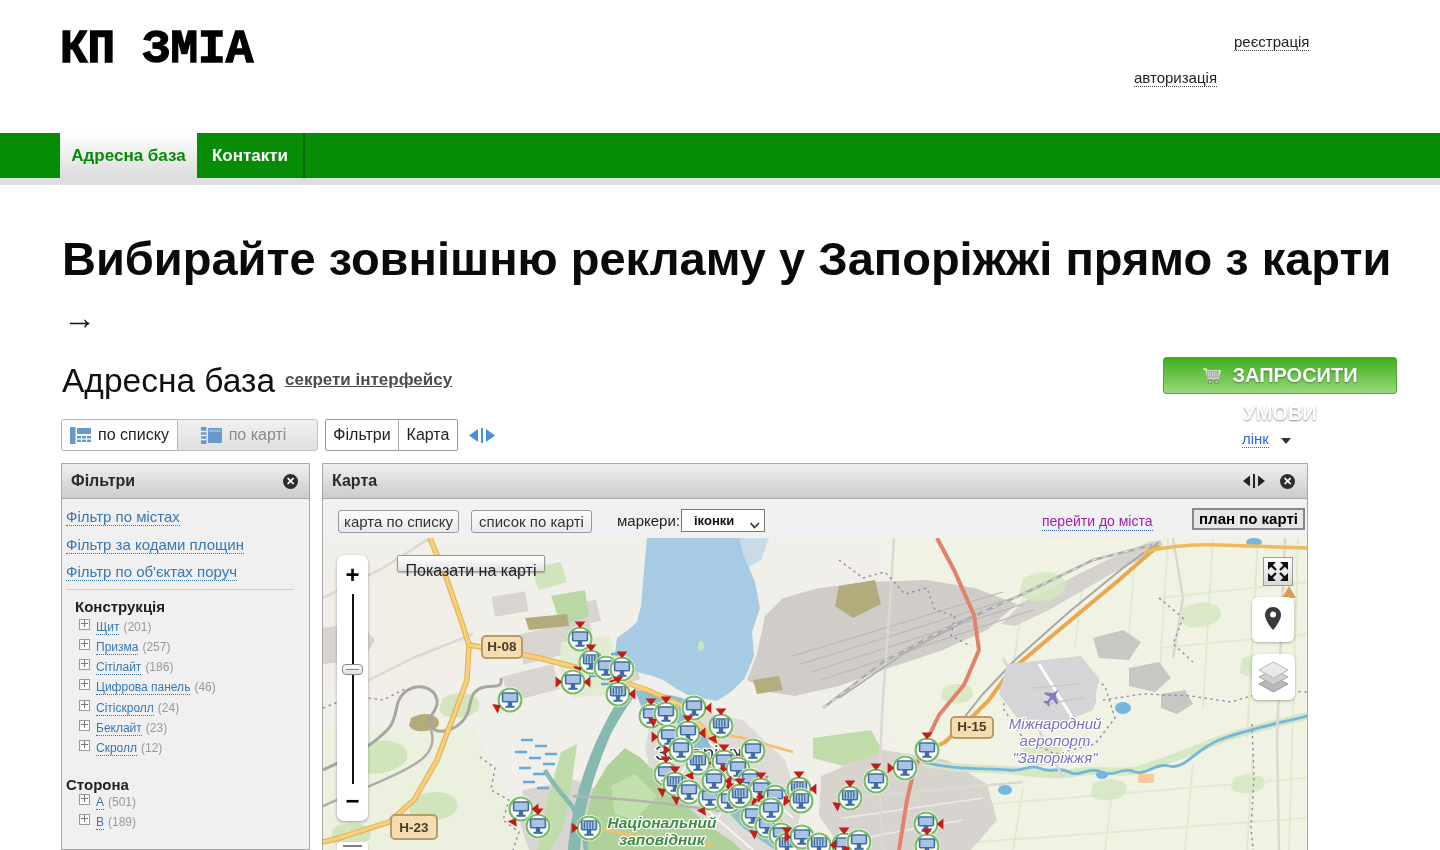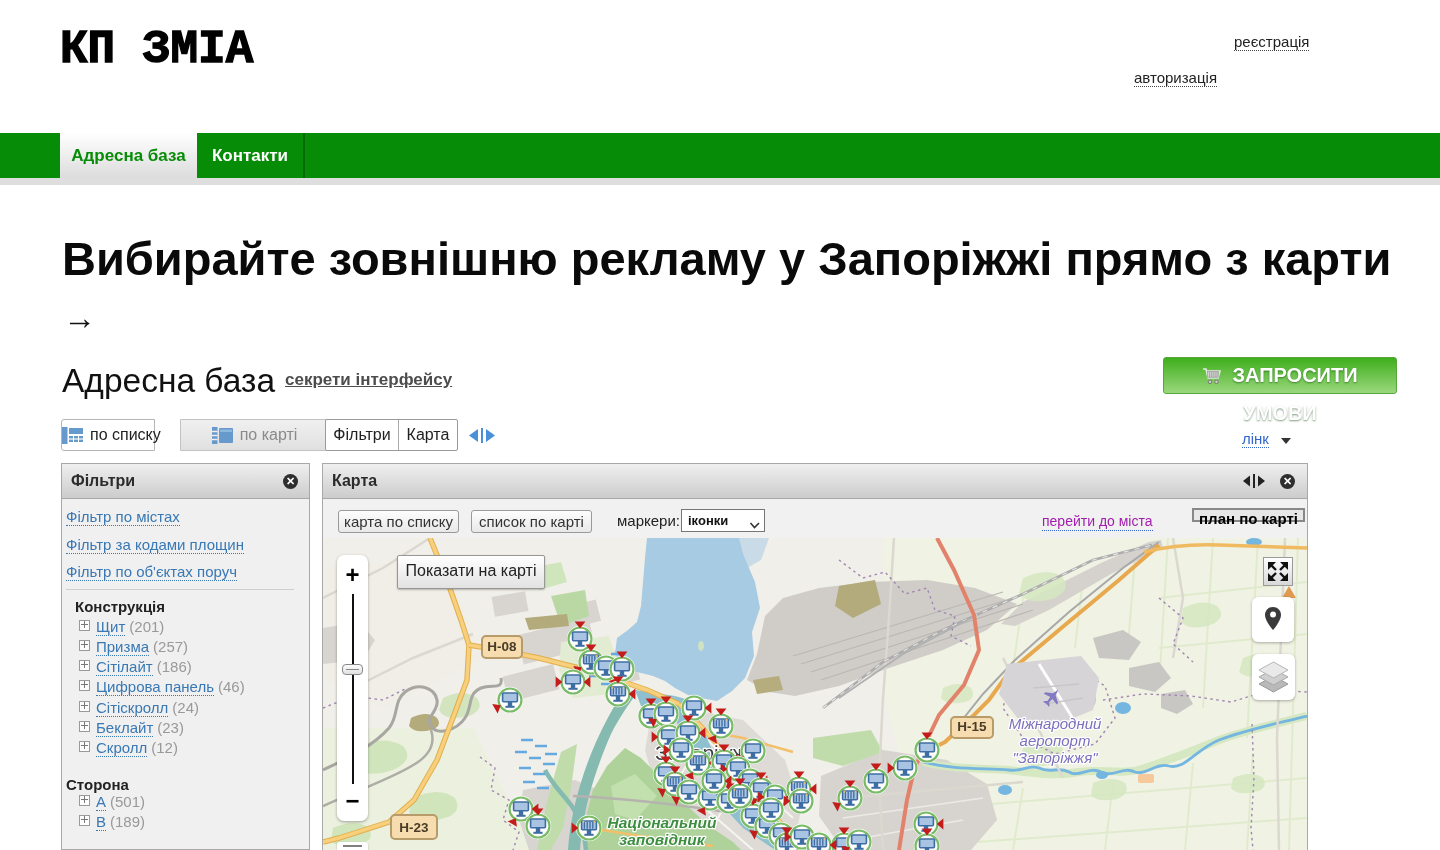--- a/index.html
+++ b/index.html
@@ -18,63 +18,63 @@
 #graystrip{left:0;top:178px;width:1440px;height:7px;background:#dedede;}
 
 #h1{left:62px;top:234px;width:1360px;font-size:47px;font-weight:bold;color:#0a0a0a;line-height:50px;letter-spacing:0px;}
 #arrow1{left:63px;top:299px;font-size:33px;font-weight:400;color:#111;}
 #h2{left:62px;top:361px;font-size:33.5px;font-weight:400;color:#111;line-height:40px;}
 #secrets{left:285px;top:370px;font-size:17px;font-weight:bold;color:#4d4d4d;text-decoration:underline;}
 
 #greenbtn{left:1163px;top:357px;width:234px;height:37px;background:linear-gradient(#3fae1c,#9ad87d);border:1px solid #57a63a;border-radius:3px;box-sizing:border-box;color:#fff;font-weight:bold;font-size:20px;text-align:center;line-height:35px;text-shadow:0 1px 2px rgba(0,60,0,.5);}
 
 .tgl{top:419px;height:32px;box-sizing:border-box;font-size:16px;line-height:30px;white-space:nowrap;text-align:center;}
-#tglist{left:61px;width:94px;background:#fff;border:1px solid #b5b5b5;border-radius:3px 0 0 3px;color:#222;z-index:2;}
-#tgmap{left:180px;width:149px;background:linear-gradient(#f0f0f0,#e0e0e0);border:1px solid #c2c2c2;border-radius:0 3px 3px 0;color:#8a8a8a;}
+#tglist{left:61px;width:117px;background:#fff;border:1px solid #b5b5b5;border-radius:3px 0 0 3px;color:#222;z-index:2;}
+#tgmap{left:169px;width:149px;background:linear-gradient(#f0f0f0,#e0e0e0);border:1px solid #c2c2c2;border-radius:0 3px 3px 0;color:#8a8a8a;}
 .tgl .ic{display:inline-block;vertical-align:-4px;margin-right:7px;}
 #fkgroup{left:325px;top:419px;width:133px;height:32px;background:#fff;border:1px solid #9a9a9a;box-sizing:border-box;border-radius:2px;}
 #fkgroup .b1{position:absolute;left:0;top:0;width:73px;height:30px;line-height:30px;text-align:center;font-size:16px;color:#222;border-right:1px solid #aaa;box-sizing:border-box;}
 #fkgroup .b2{position:absolute;left:73px;top:0;width:58px;height:30px;line-height:30px;text-align:center;font-size:16px;color:#222;}
 #linklnk{left:1242px;top:431px;font-size:15px;color:#3366cc;border-bottom:1px dotted #36c;line-height:16px;}
 #linktri{left:1281px;top:438px;width:0;height:0;border-left:5px solid transparent;border-right:5px solid transparent;border-top:6px solid #333;}
 
 .panel{border:1px solid #a8a8a8;box-sizing:border-box;background:#f0f0f0;}
 .phead{position:absolute;left:0;top:0;right:0;height:35px;background:linear-gradient(#efefef,#cccccc);border-bottom:1px solid #a8a8a8;box-sizing:border-box;}
 .ptitle{position:absolute;left:9px;top:8px;font-size:16px;font-weight:bold;color:#2b2b2b;}
 .pclose{position:absolute;top:10px;width:15px;height:15px;border-radius:50%;background:#2e2e2e;color:#fff;font-size:11px;line-height:15px;text-align:center;font-weight:bold;}
 #fpanel{left:61px;top:463px;width:249px;height:387px;}
 #mpanel{left:322px;top:463px;width:986px;height:387px;background:#f1f1f1;}
 
 .flink{left:5px;font-size:15px;color:#3878b4;border-bottom:1px dotted #3878b4;line-height:17px;}
 #fsep{left:5px;top:589px;width:228px;height:1px;background:#cfcfcf;}
 .fhead{left:5px;font-size:15px;font-weight:bold;color:#222;}
-.ti{position:absolute;left:18px;height:20px;font-size:15px;line-height:20px;white-space:nowrap;}
+.ti{position:absolute;left:18px;height:20px;font-size:12px;line-height:20px;white-space:nowrap;}
 .ti .pl{display:inline-block;width:9px;height:9px;border:1px solid #9a9a9a;background:#fdfdfd;vertical-align:1px;margin-right:6px;position:relative;}
 .ti .pl:before{content:"";position:absolute;left:1px;top:3px;width:7px;height:1px;background:#777;}
 .ti .pl:after{content:"";position:absolute;left:4px;top:0px;width:1px;height:7px;background:#777;}
 .ti a{color:#3878b4;border-bottom:1px dotted #3878b4;}
 .ti .cnt{color:#999;margin-left:4px;}
 
 #mtoolbar{position:absolute;left:0;top:35px;right:0;height:39px;background:#f1f1f1;}
 .mbtn{position:absolute;top:11px;height:23px;background:linear-gradient(#fdfdfd,#e8e8e8);border:1px solid #9a9a9a;border-radius:3px;box-sizing:border-box;font-size:15px;color:#333;text-align:center;line-height:21px;}
 #mlbl{position:absolute;left:294px;top:13px;font-size:15px;color:#222;}
-#msel{position:absolute;left:358px;top:10px;width:84px;height:23px;background:#fff;border:1px solid #767676;box-sizing:border-box;font-size:13px;font-weight:bold;color:#111;line-height:21px;padding-left:6px;}
+#msel{position:absolute;left:358px;top:10px;width:84px;height:23px;background:#fff;border:1px solid #767676;box-sizing:border-box;font-size:13px;font-weight:bold;color:#111;line-height:21px;padding-left:12px;}
 #msel .chev{position:absolute;right:4px;top:6px;width:11px;height:11px;}
 #gotown{position:absolute;left:719px;top:14px;font-size:14px;color:#a21caf;border-bottom:1px dotted #36c;line-height:17px;}
-#planbtn{position:absolute;left:869px;top:9px;width:113px;height:14px;background:#e7e7e7;border:2px solid #888;box-sizing:border-box;font-size:15px;font-weight:bold;color:#000;text-align:center;line-height:18px;white-space:nowrap;}
+#planbtn{position:absolute;left:869px;top:9px;width:113px;height:22px;background:#e7e7e7;border:2px solid #888;box-sizing:border-box;font-size:15px;font-weight:bold;color:#000;text-align:center;line-height:18px;white-space:nowrap;}
 
 #mapwrap{position:absolute;left:0px;top:74px;width:984px;height:312px;overflow:hidden;background:#f1efe9;}
 
 #zoomctl{position:absolute;left:14px;top:17px;width:31px;height:266px;background:#fff;border-radius:7px;box-shadow:0 1px 3px rgba(0,0,0,.35);}
 #zoomctl .zp{position:absolute;left:0;width:31px;text-align:center;font-size:24px;font-weight:bold;color:#000;}
 #zoomtrack{position:absolute;left:15px;top:39px;width:2px;height:190px;background:#111;}
 #zoomhandle{position:absolute;left:5px;top:109px;width:21px;height:11px;background:linear-gradient(#fdfdfd,#e0e0e0);border:1px solid #888;border-radius:4px;box-sizing:border-box;}
 #zoomhandle:before{content:"";position:absolute;left:3px;top:4px;width:13px;height:1px;background:#888;}
 #ruler{position:absolute;left:14px;top:304px;width:31px;height:20px;background:#fff;border-radius:3px;box-shadow:0 1px 2px rgba(0,0,0,.3);}
-#showmap{position:absolute;left:74px;top:17px;width:148px;height:34px;background:linear-gradient(#ffffff,#e2e2e2);border:1px solid #979797;border-radius:2px;box-sizing:border-box;font-size:16px;color:#222;text-align:center;line-height:29px;box-shadow:0 1px 2px rgba(0,0,0,.25);}
+#showmap{position:absolute;left:74px;top:17px;width:148px;height:17px;background:linear-gradient(#ffffff,#e2e2e2);border:1px solid #979797;border-radius:2px;box-sizing:border-box;font-size:16px;color:#222;text-align:center;line-height:29px;box-shadow:0 1px 2px rgba(0,0,0,.25);}
 #fsbtn{position:absolute;left:940px;top:19px;width:30px;height:29px;background:linear-gradient(#ffffff,#d8d8d8);border:1px solid #9a9a9a;box-sizing:border-box;}
 #pinbtn{position:absolute;left:929px;top:59px;width:42px;height:45px;background:#fff;border-radius:6px;box-shadow:0 1px 3px rgba(0,0,0,.3);}
 #lyrbtn{position:absolute;left:929px;top:116px;width:43px;height:46px;background:#fff;border-radius:6px;box-shadow:0 1px 3px rgba(0,0,0,.3);}
 </style>
 </head>
 <body>
 <div id="root">
 
   <div class="abs" id="logo">КП ЗМІА</div>
   <a class="abs authlink" style="left:1134px;margin-top:36px;">авторизація</a>

